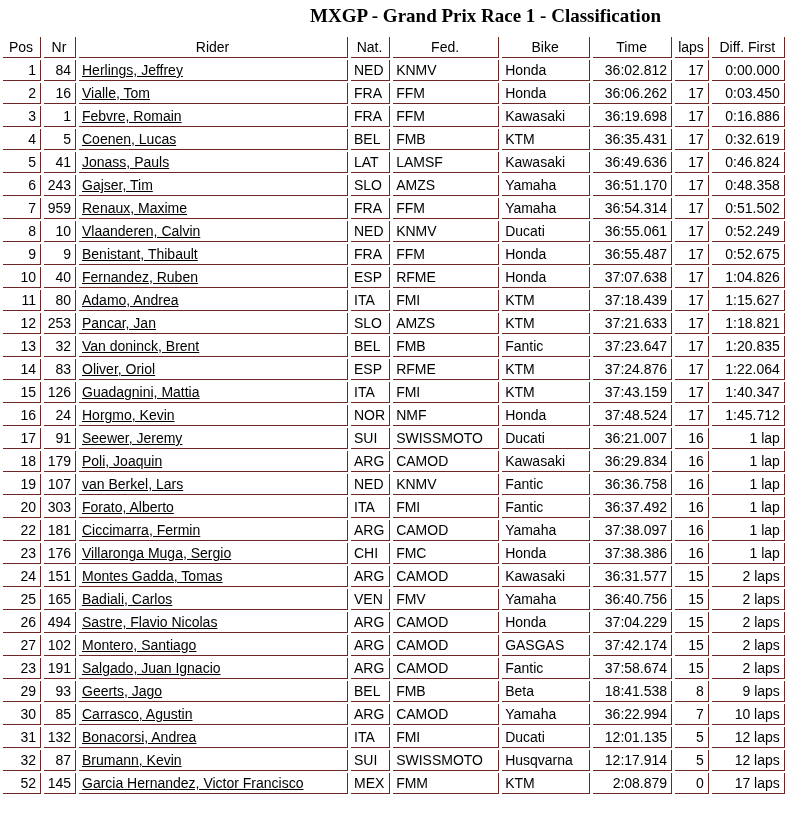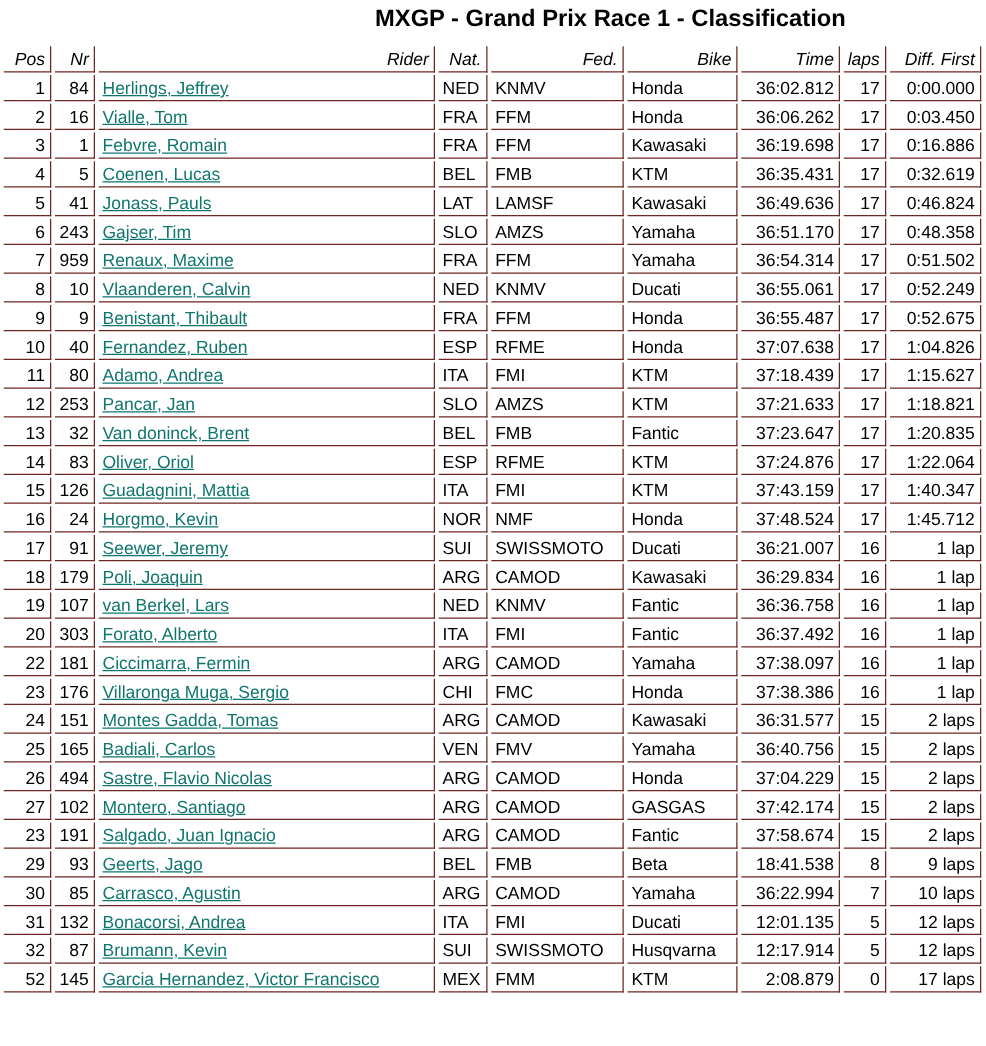--- a/index.html
+++ b/index.html
@@ -13,20 +13,21 @@
   }
   .page {
     width: 789px;
     height: 837px;
     overflow: hidden;
     background: #ffffff;
   }
   .title-wrap {
     width: 671px;
     padding-left: 300px; 
+    font-family: Liberation Serif, serif;
   }
   h1.title {
     margin: 5px 0 8px 0;
     font-size: 19px;
     line-height: 22px;
     font-weight: bold;
     text-align: center;
     white-space: nowrap;
   }
   table.results {
@@ -41,29 +42,29 @@
     border-bottom: 1px solid var(--table-border);
     font-size: 14px;
     font-weight: normal;
     height: 21px;
     line-height: 17px;
     vertical-align: bottom;
     padding: 0 4px 1px 3px;
     overflow: hidden;
     white-space: nowrap;
   }
-  table.results th { text-align: right; font-style: italic; }
+  table.results th { text-align: center; }
   
   table.results td:nth-child(1),
   table.results td:nth-child(2),
   table.results td:nth-child(7),
   table.results td:nth-child(8),
   table.results td:nth-child(9) { text-align: right; }
   a.rider-link {
-    color: #0f766e;
+    color: #000000;
     text-decoration: underline;
     cursor: pointer;
   }
 </style>
 </head>
 <body>
 
 <div class="page">
   <div class="title-wrap">
     <h1 class="title">MXGP - Grand Prix Race 1 - Classification</h1>

